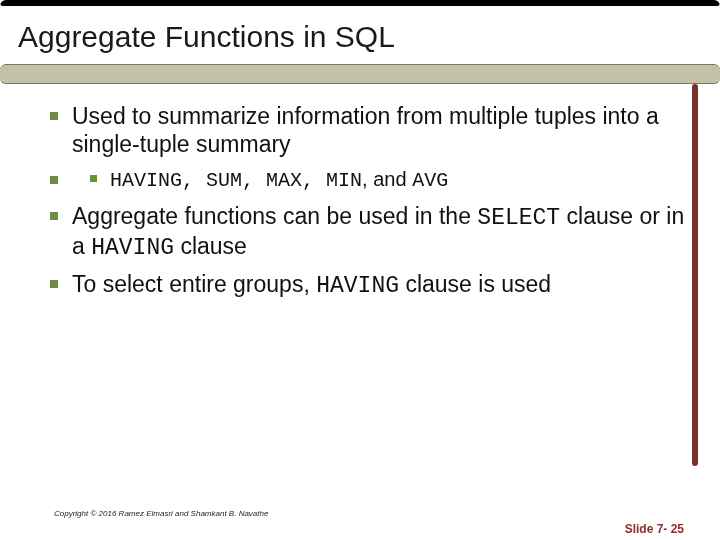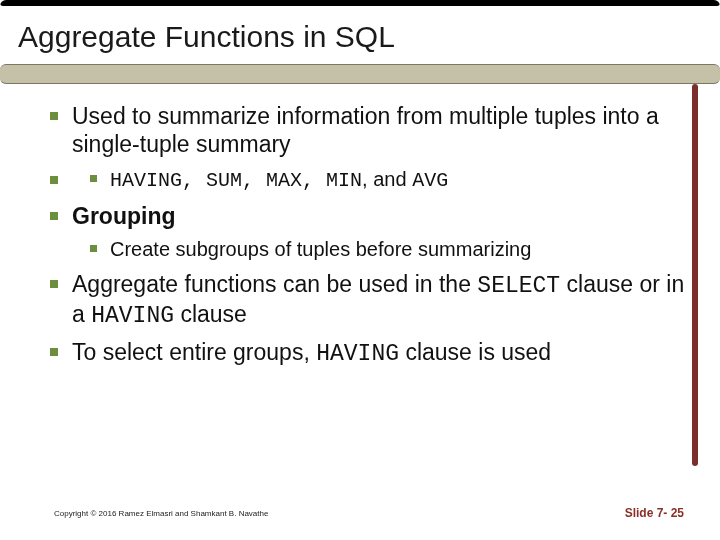--- a/index.html
+++ b/index.html
@@ -81,25 +81,26 @@
   }
   .mono {
     font-family: "Courier New", Courier, monospace;
   }
   .footer-left {
     position: absolute;
     left: 54px;
     bottom: 22px;
     font-size: 8px;
     color: #222;
+    font-style: italic;
   }
   .footer-right {
     position: absolute;
     right: 36px;
-    bottom: 20px;
+    bottom: 4px;
     font-size: 12px;
     color: #8a2f26;
     font-weight: bold;
   }
 </style>
 </head>
 <body>
 
 <div class="slide">
   <div class="topbar"></div>
@@ -114,28 +115,20 @@
         <span>Used to summarize information from multiple tuples into a single-tuple summary</span>
       </li>
       <li>
         <ul class="lvl2">
           <li>
             <span class="mono">HAVING</span><span class="mono">, </span><span class="mono">SUM</span><span class="mono">, </span><span class="mono">MAX</span><span class="mono">, </span><span class="mono">MIN</span><span>, </span><span>and </span><span class="mono">AVG</span>
           </li>
         </ul>
       </li>
       <li>
-        <b><span>Grouping</span></b>
-        <ul class="lvl2">
-          <li>
-            <span>Create subgroups of tuples before summarizing</span>
-          </li>
-        </ul>
-      </li>
-      <li>
         <span>Aggregate functions can be used in the </span><span class="mono">SELECT</span><span> clause or in a </span><span class="mono">HAVING</span><span> clause</span>
       </li>
       <li>
         <span>To select entire groups, </span><span class="mono">HAVING</span><span> clause is used</span>
       </li>
     </ul>
   </div>
 
   <div class="footer-left">Copyright © 2016 Ramez Elmasri and Shamkant B. Navathe</div>
   <div class="footer-right">Slide 7- 25</div>

